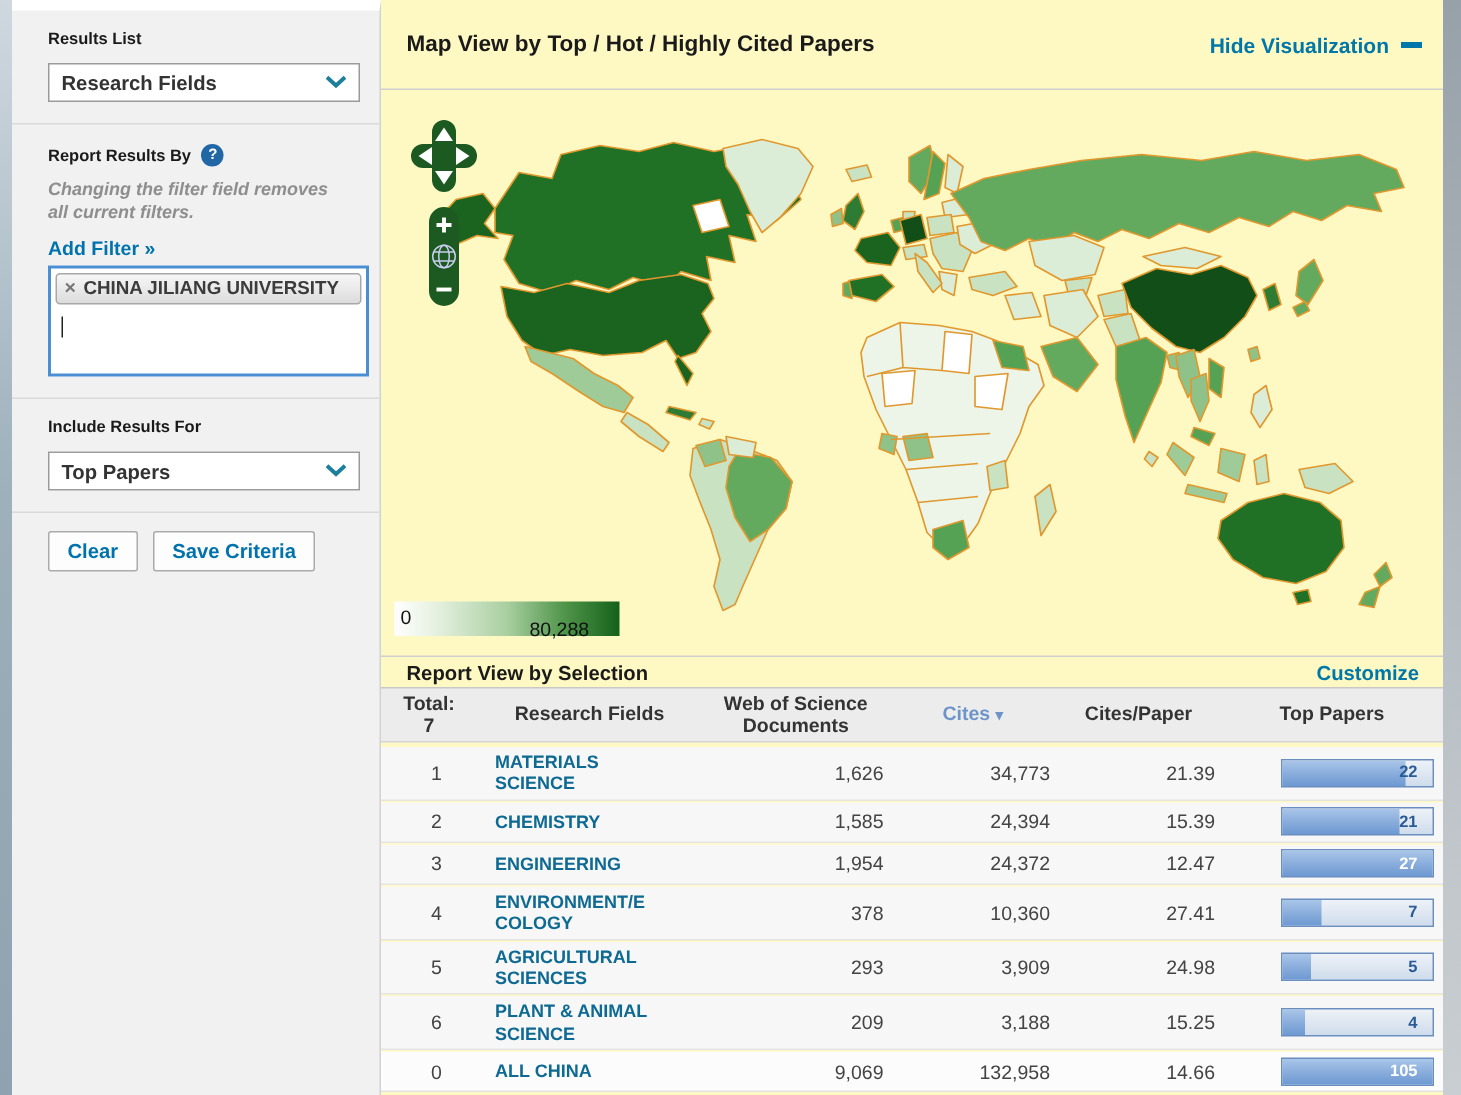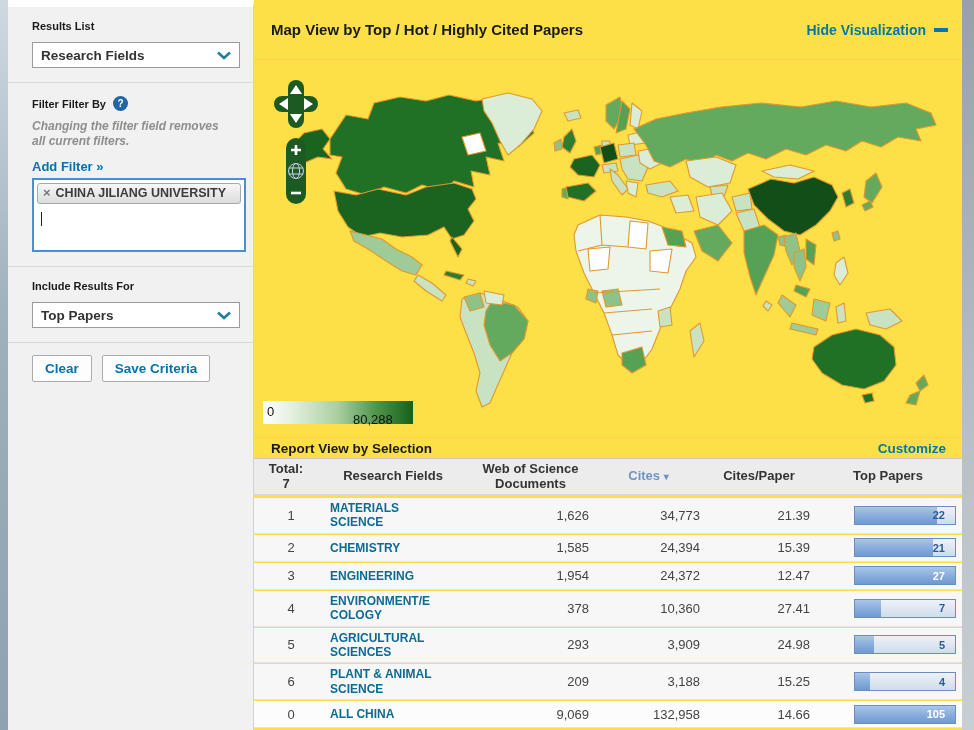--- a/index.html
+++ b/index.html
@@ -29,21 +29,21 @@
   .ftag{background:linear-gradient(#f7f7f7,#dcdcdc);border:1px solid #a8a8a8;border-radius:3px;
       padding:2px 6px 3px 5px;display:flex;gap:5px;align-items:flex-start;}
   .ftag-x{color:#777;font-weight:bold;font-size:13px;line-height:1.1;cursor:pointer;}
   .ftag-label{font-size:12.5px;font-weight:bold;color:#3c3c3c;line-height:1.15;}
   .caret{width:1px;height:14px;background:#222;margin:8px 0 0 4px;}
   .btnrow{padding:12px 24px;display:flex;gap:10px;}
   .btn{background:#fdfdfd;border:1px solid #ababab;border-radius:2px;padding:5px 12px;
       font-size:13.5px;font-weight:bold;color:#0073ad;cursor:pointer;font-family:inherit;}
 
   
-  .main{flex:1;min-width:0;display:flex;flex-direction:column;background:#fde047;}
+  .main{flex:1;min-width:0;display:flex;flex-direction:column;background:#fef9c3;}
   .map-header{height:60px;box-sizing:border-box;border-bottom:1px solid #cfcfcf;display:flex;
       align-items:center;padding:0 14px 0 17px;}
   .map-title{font-size:15px;font-weight:bold;color:#1a1a1a;}
   .hideviz{margin-left:auto;display:flex;align-items:center;gap:8px;color:#0077a9;
       font-size:14px;font-weight:bold;text-decoration:none;cursor:pointer;}
   .minus-bar{width:14px;height:4px;background:#0077a9;}
 
   .map-area{position:relative;height:377px;box-sizing:border-box;}
   .map-svg{position:absolute;left:12px;top:25px;}
   #worldmap path{stroke:#e0982e;stroke-width:1.1;stroke-linejoin:round;}
@@ -102,21 +102,21 @@
         <span>
           <svg width="14" height="9">
               <polyline points="1,1.5 7,7 13,1.5" stroke="#1e7f9c" stroke-width="2.6" fill="none"></polyline>
             </svg>
         </span>
       </div>
     </div>
 
     <div class="side-sec">
       <div class="titlerow">
-        <span class="side-title" style="margin-bottom:0">Filter Filter By</span>
+        <span class="side-title" style="margin-bottom:0">Report Results By</span>
         <span class="help">?</span>
       </div>
       <div class="note">Changing the filter field removes all current filters.</div>
       <a class="addfilter">Add Filter »</a>
       <div class="filterbox">
         <div class="ftag">
           <span class="ftag-x">×</span>
           <span class="ftag-label">CHINA JILIANG UNIVERSITY</span>
         </div>
         <div class="caret"></div>

